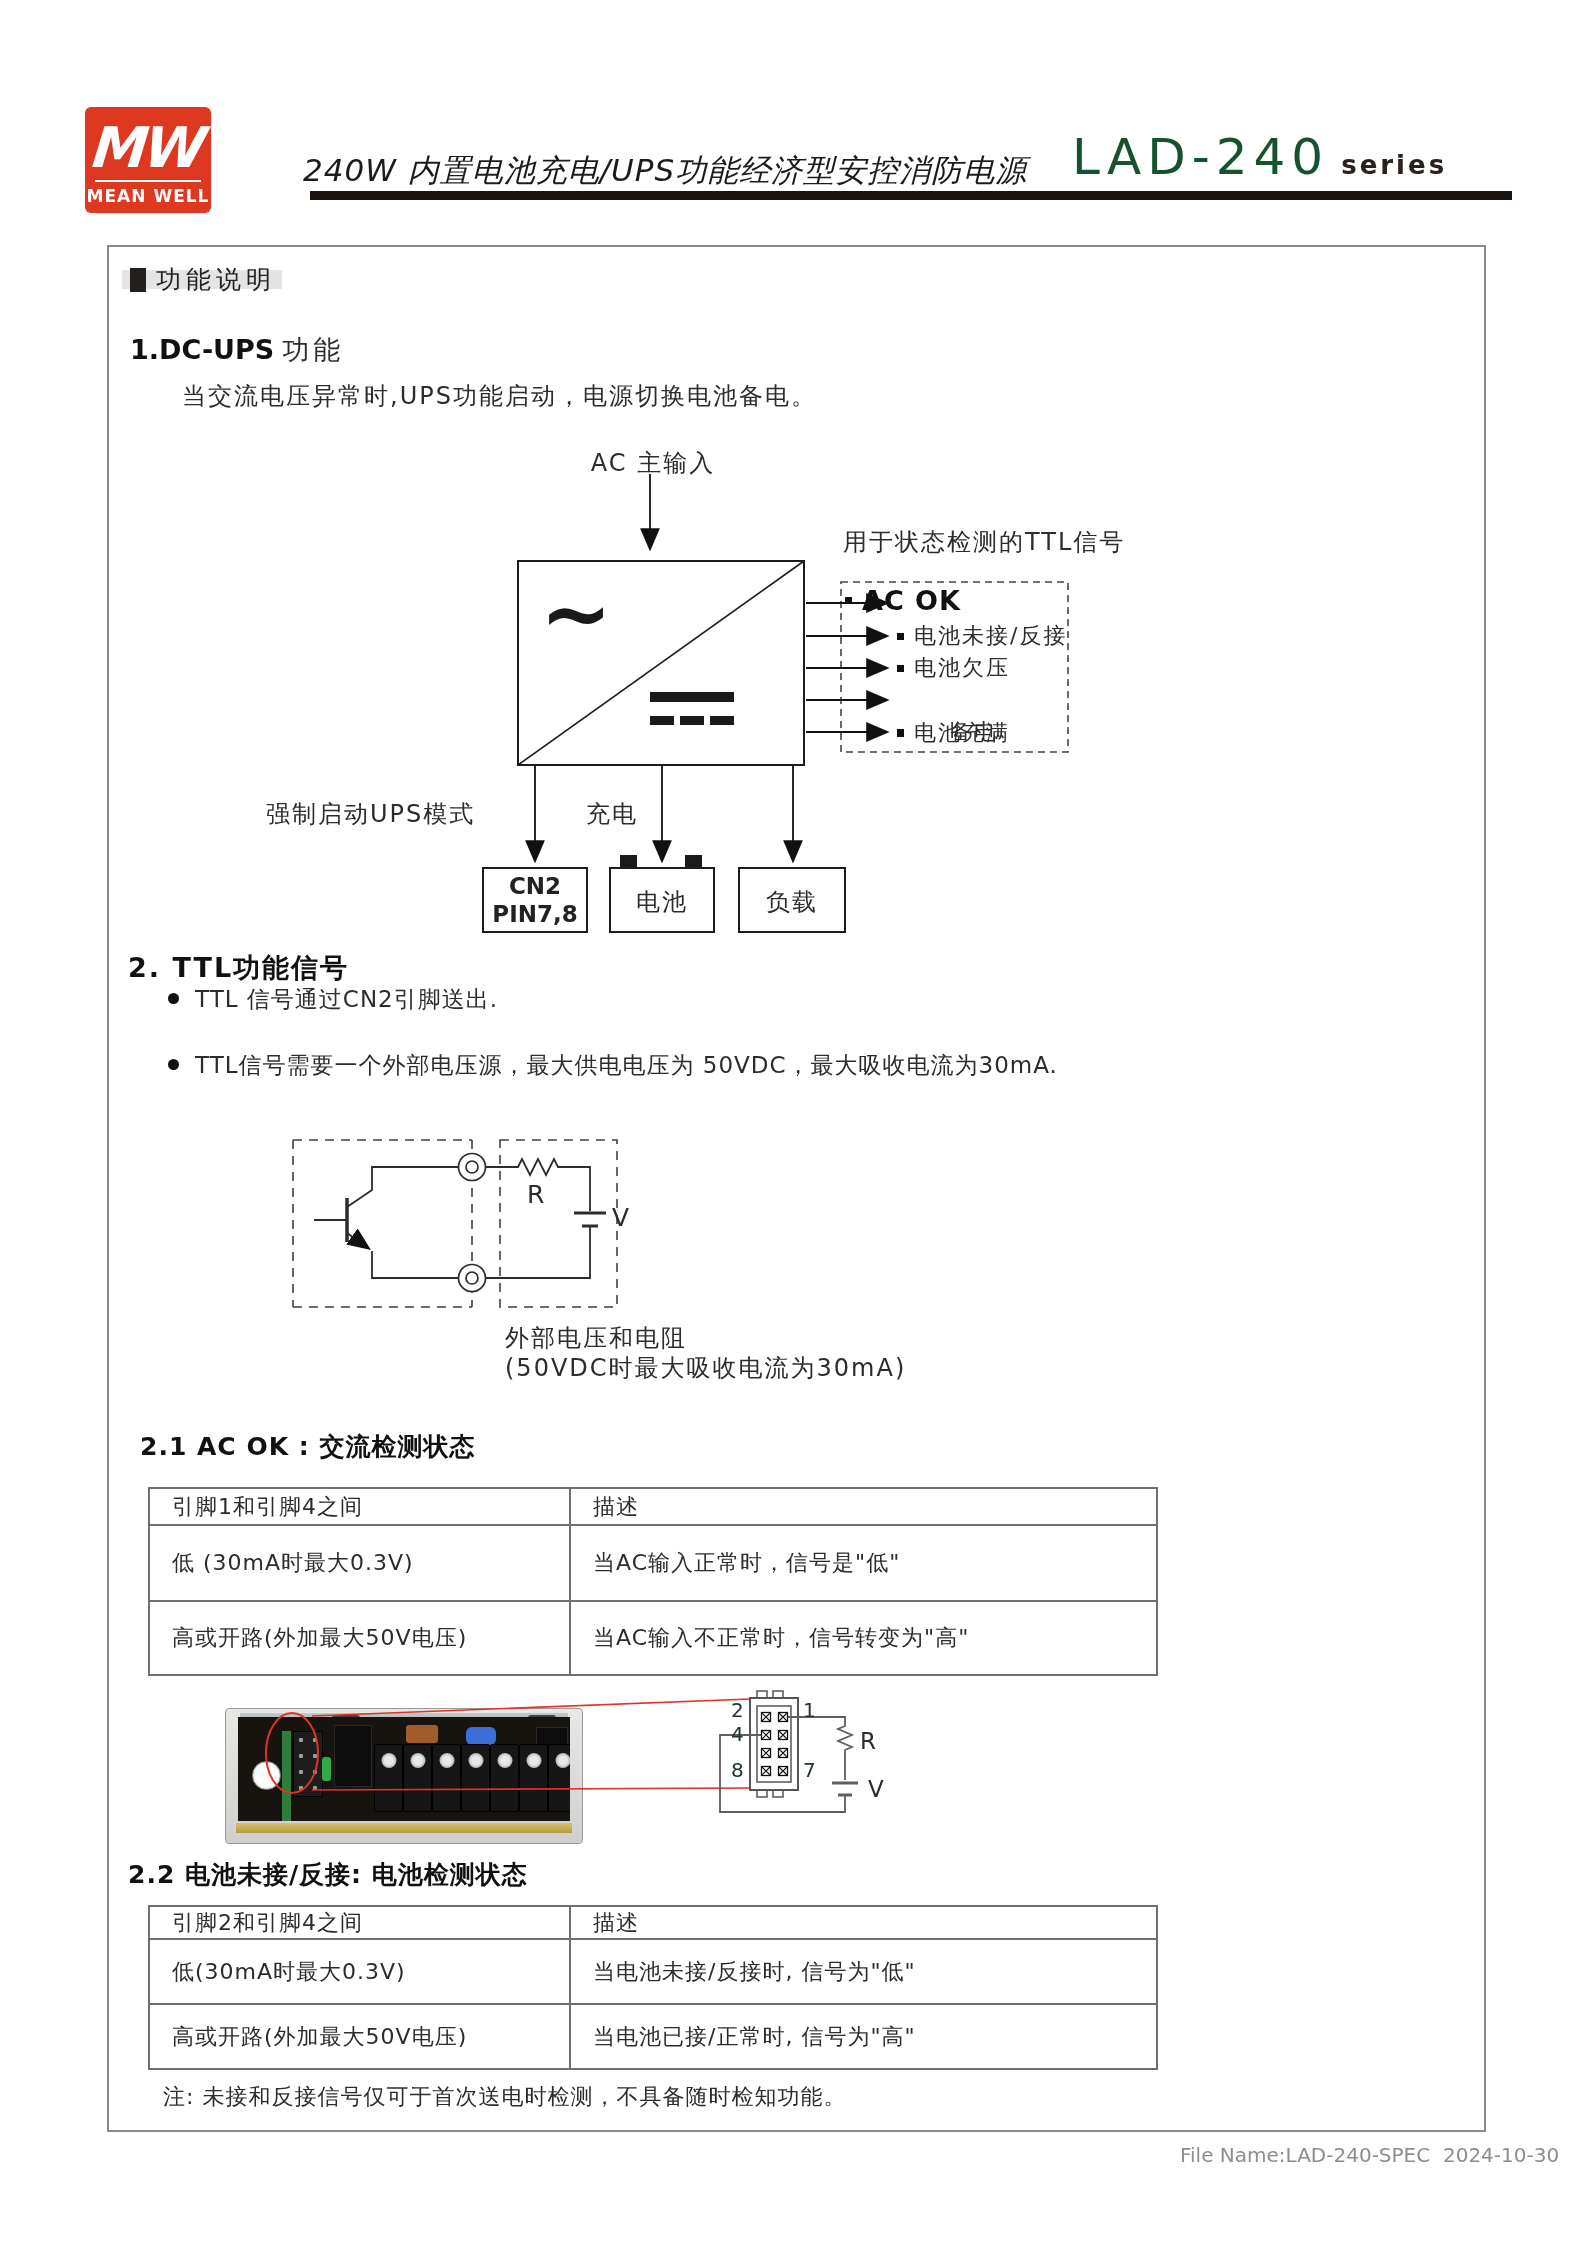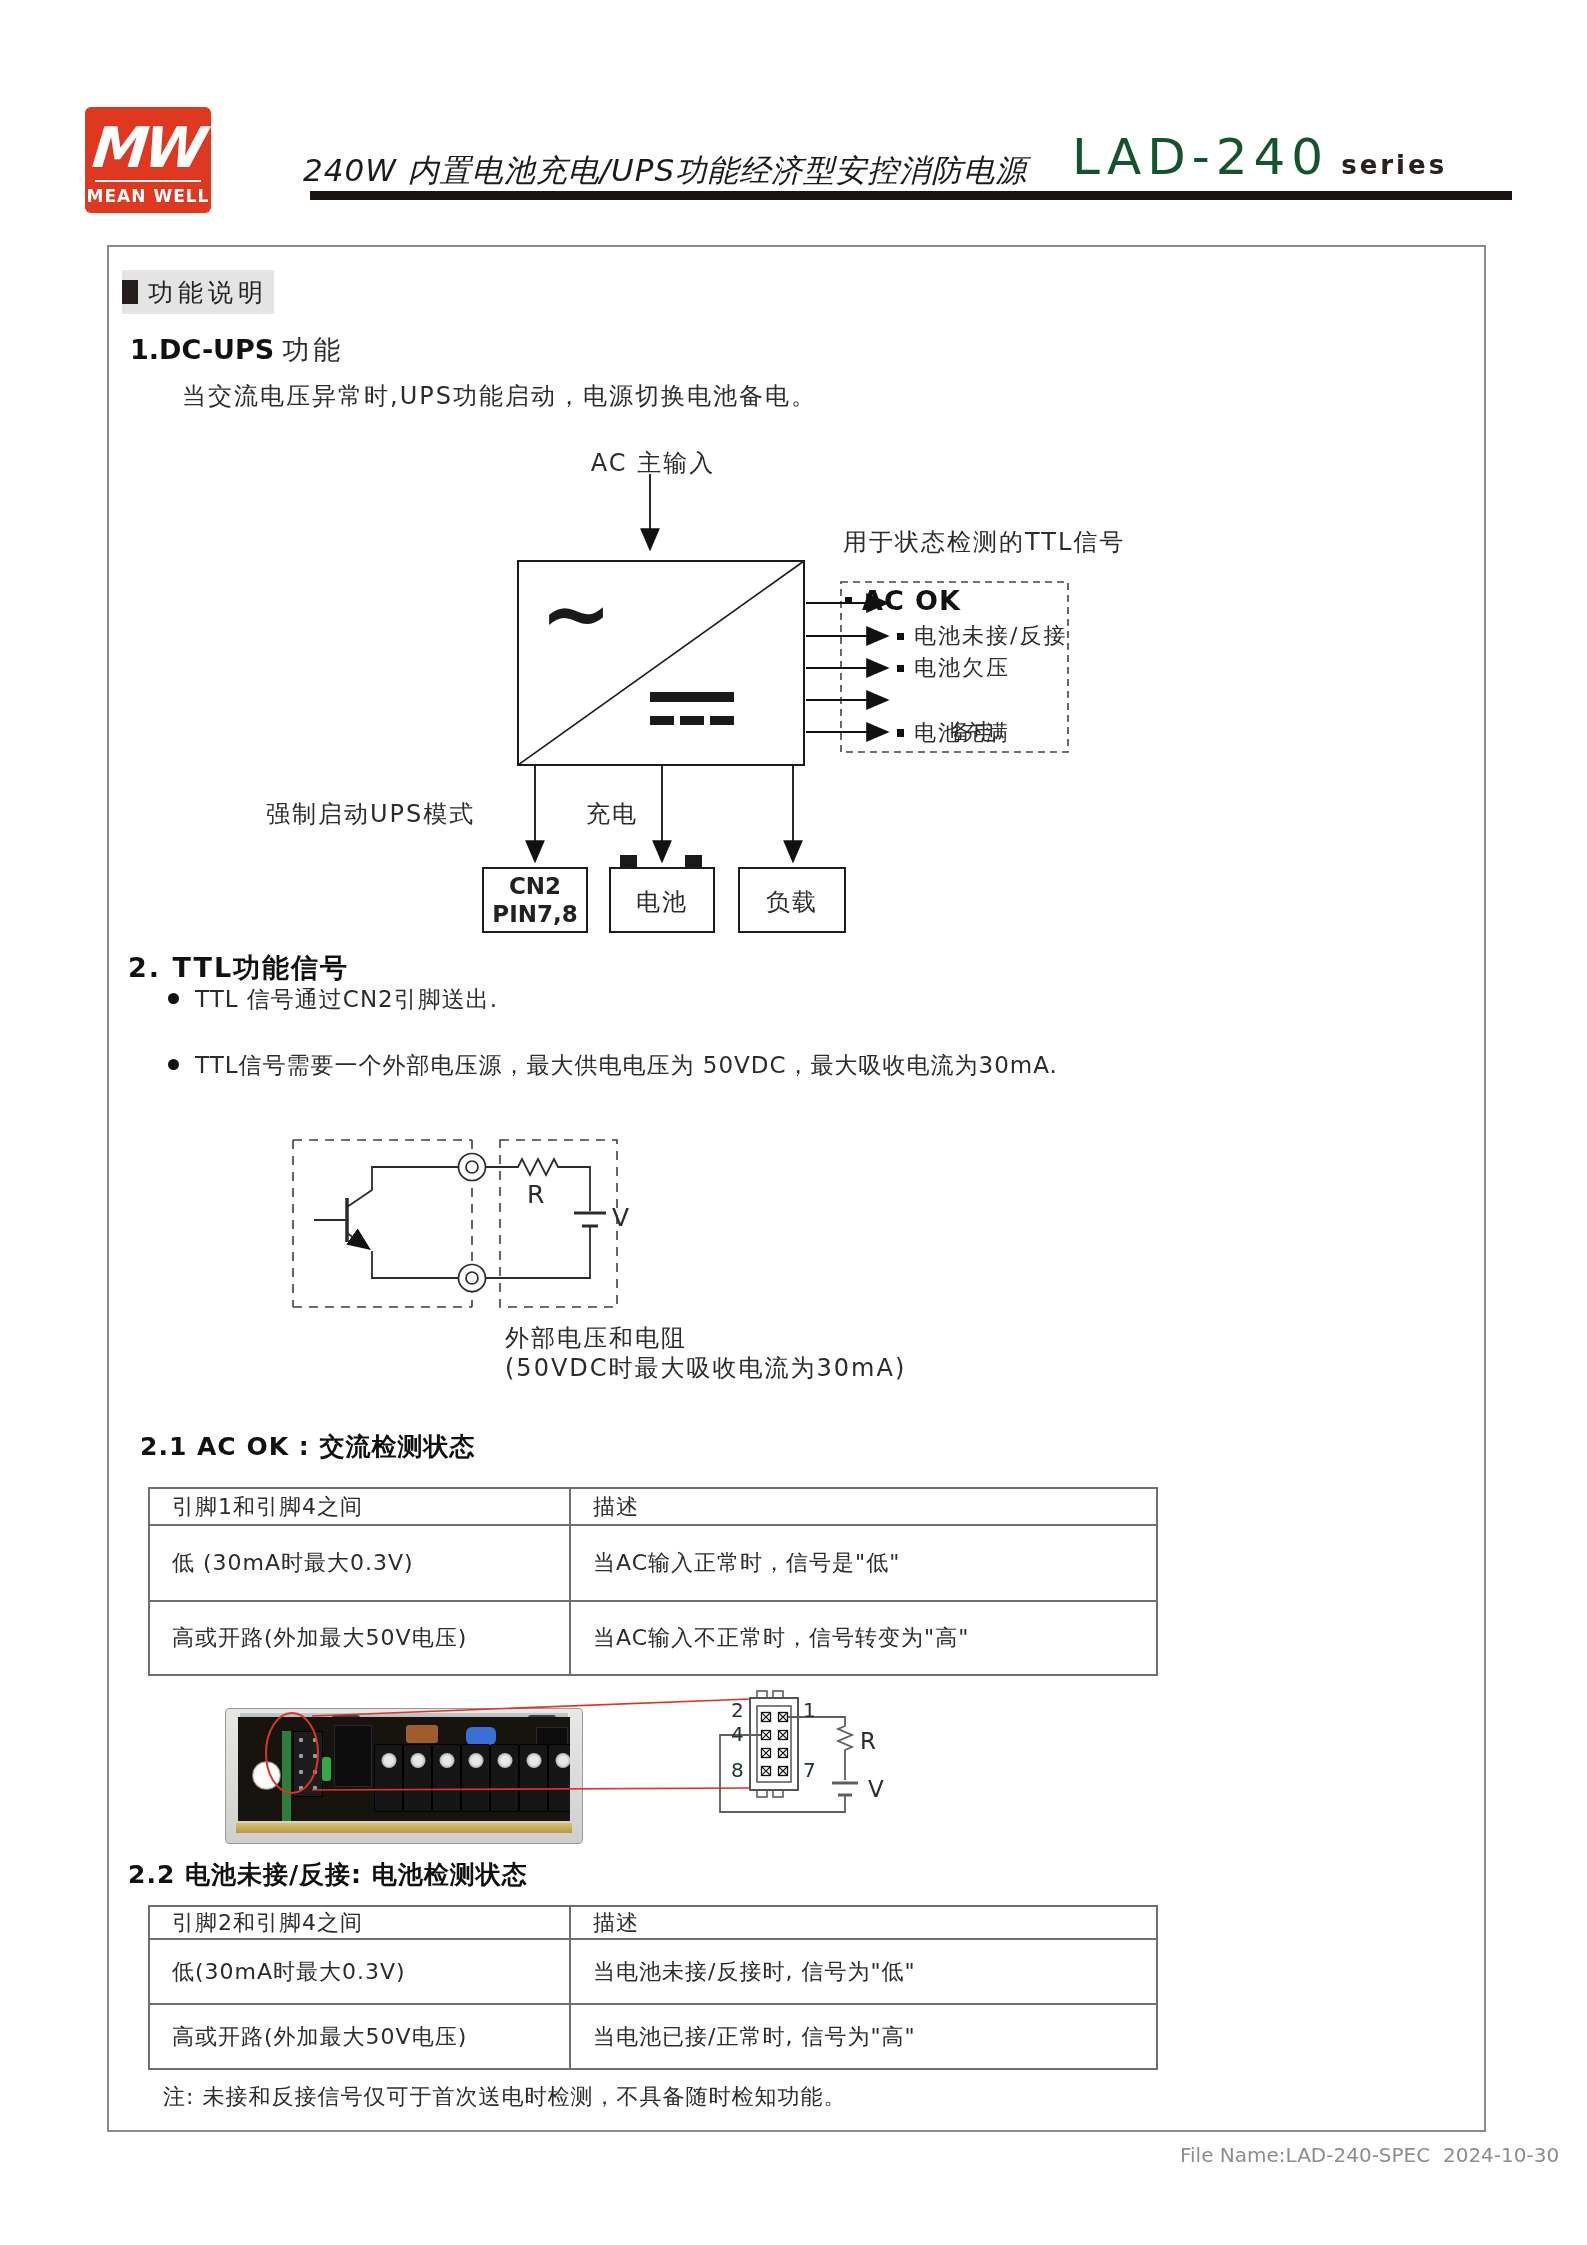--- a/index.html
+++ b/index.html
@@ -14,22 +14,22 @@
   .logo-sep{width:106px;height:2px;background:#fff;}
   .logo-brand{color:#fff;font-weight:bold;font-size:17px;letter-spacing:1px;padding:4px 0 7px 0;}
   .doc-title{left:303px;top:150px;width:780px;font-size:31px;color:#1b1b1b;letter-spacing:1px;z-index:3;font-style:italic;}
   .series-wrap{left:1072px;top:128px;width:440px;z-index:3;white-space:nowrap;}
   .series-name{font-size:50px;font-weight:normal;color:#14532d;letter-spacing:6px;}
   .series-suffix{font-size:26px;font-weight:bold;color:#2a211c;letter-spacing:3px;margin-left:12px;}
   .header-bar{left:310px;top:191px;width:1202px;height:9px;background:#1c1410;z-index:2;}
   
   .frame{left:107px;top:245px;width:1375px;height:1883px;border:2px solid #8a8a8a;background:#fff;z-index:0;}
   
-  .tag{left:122px;top:270px;width:152px;height:44px;background:#e4e4e4;display:flex;align-items:center;
-       z-index:3;}
+  .tag{left:122px;top:270px;width:152px;height:19px;background:#e4e4e4;display:flex;align-items:center;
+       padding-left:8px;z-index:3;}
   .tag-sq{width:16px;height:24px;background:#241f1c;margin-right:10px;}
   .tag-label{font-size:25px;color:#222;letter-spacing:5px;}
   
   .h1{left:130px;top:332px;font-size:27px;z-index:3;white-space:nowrap;}
   .h1 .bold{font-weight:bold;color:#111;}
   .h1 .light{color:#2c2c2c;letter-spacing:4px;margin-left:8px;}
   .para{left:160px;top:380px;font-size:24px;color:#2c2c2c;letter-spacing:2px;z-index:3;white-space:nowrap;margin-left:22px;}
   .h2{left:128px;top:950px;font-size:27px;font-weight:bold;color:#111;letter-spacing:2px;z-index:3;}
   .bullet-row{display:flex;align-items:flex-start;z-index:3;font-size:23px;color:#2c2c2c;letter-spacing:1px;white-space:nowrap;}
   .bullet-dot{width:11px;height:11px;border-radius:50%;background:#111;margin:9px 16px 0 0;flex:none;}

